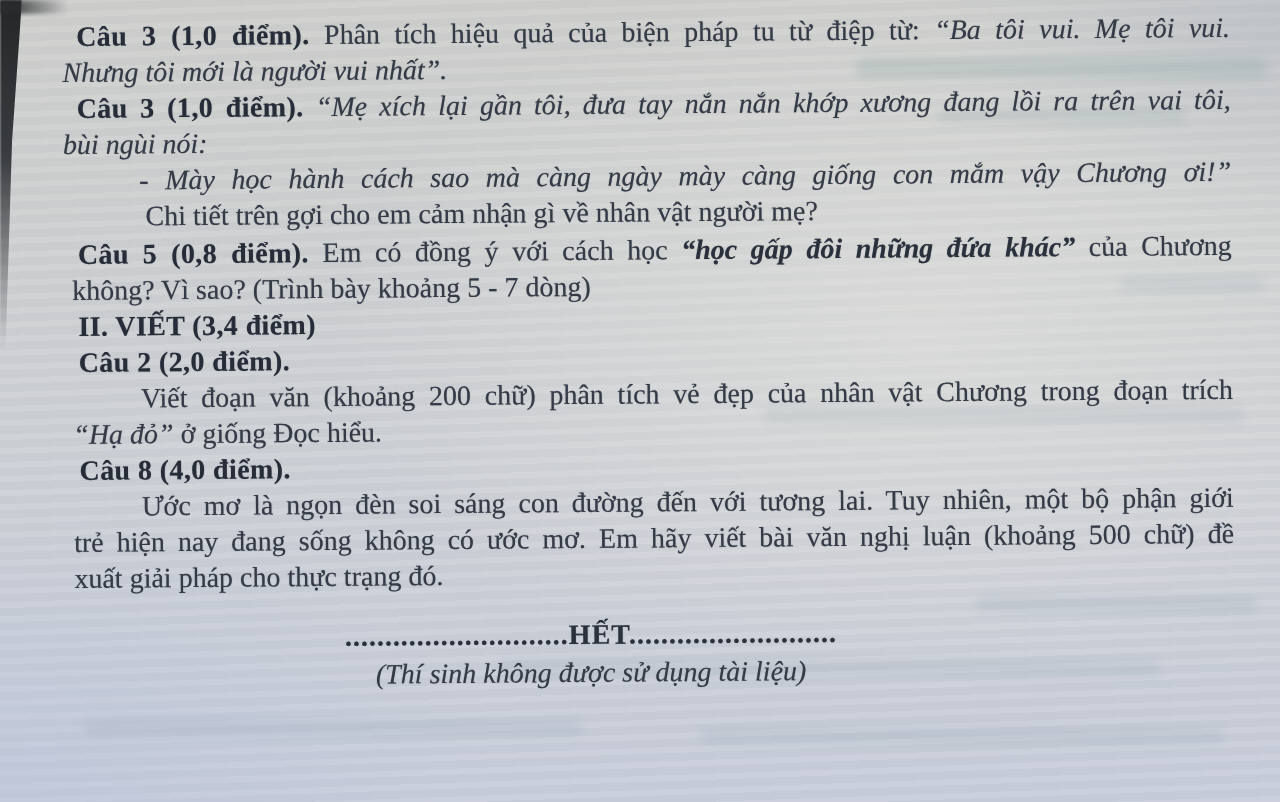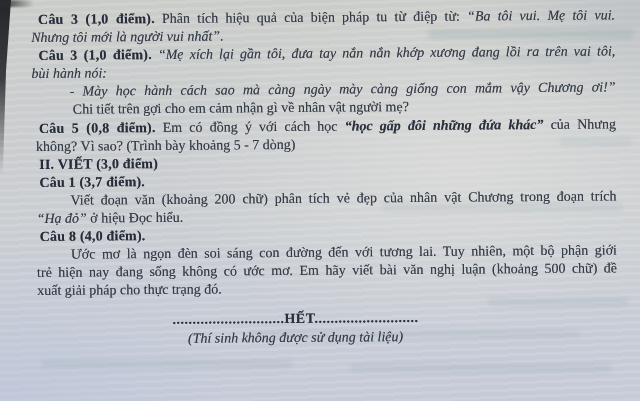--- a/index.html
+++ b/index.html
@@ -66,37 +66,37 @@
   <div class="smudge" style="left:350px;top:364px;width:262px;height:8px;background:rgba(152,170,182,.20);"></div>
 
   <div class="text">
 
     <div class="line fill cau"><b>Câu 3 (1,0 điểm).</b><span> Phân tích hiệu quả của biện pháp tu từ điệp từ: </span><i>“Ba tôi vui. Mẹ tôi vui.</i></div>
 
     <div class="line"><i>Nhưng tôi mới là người vui nhất”.</i></div>
 
     <div class="line fill cau"><b>Câu 3 (1,0 điểm).</b><i> “Mẹ xích lại gần tôi, đưa tay nắn nắn khớp xương đang lồi ra trên vai tôi,</i></div>
 
-    <div class="line"><i>bùi hành nói:</i></div>
+    <div class="line"><i>bùi ngùi nói:</i></div>
 
     <div class="line fill ind"><i>- Mày học hành cách sao mà càng ngày mày càng giống con mắm vậy Chương ơi!”</i></div>
 
     <div class="line ind2"><span>Chi tiết trên gợi cho em cảm nhận gì về nhân vật người mẹ?</span></div>
 
-    <div class="line fill cau"><b>Câu 5 (0,8 điểm).</b><span> Em có đồng ý với cách học </span><span class="bi">“học gấp đôi những đứa khác”</span><span> của Nhưng</span></div>
+    <div class="line fill cau"><b>Câu 5 (0,8 điểm).</b><span> Em có đồng ý với cách học </span><span class="bi">“học gấp đôi những đứa khác”</span><span> của Chương</span></div>
 
     <div class="line cont"><span>không? Vì sao? (Trình bày khoảng 5 - 7 dòng)</span></div>
 
-    <div class="line cau"><b>II. VIẾT (3,0 điểm)</b></div>
+    <div class="line cau"><b>II. VIẾT (3,4 điểm)</b></div>
 
-    <div class="line cau"><b>Câu 1 (3,7 điểm).</b></div>
+    <div class="line cau"><b>Câu 2 (2,0 điểm).</b></div>
 
     <div class="line fill ind"><span>Viết đoạn văn (khoảng 200 chữ) phân tích vẻ đẹp của nhân vật Chương trong đoạn trích</span></div>
 
-    <div class="line cont"><i>“Hạ đỏ”</i><span> ở hiệu Đọc hiểu.</span></div>
+    <div class="line cont"><i>“Hạ đỏ”</i><span> ở giống Đọc hiểu.</span></div>
 
     <div class="line cau"><b>Câu 8 (4,0 điểm).</b></div>
 
     <div class="line fill ind"><span>Ước mơ là ngọn đèn soi sáng con đường đến với tương lai. Tuy nhiên, một bộ phận giới</span></div>
 
     <div class="line fill cont"><span>trẻ hiện nay đang sống không có ước mơ. Em hãy viết bài văn nghị luận (khoảng 500 chữ) đề</span></div>
 
     <div class="line cont"><span>xuất giải pháp cho thực trạng đó.</span></div>
 
     <div class="footer">

